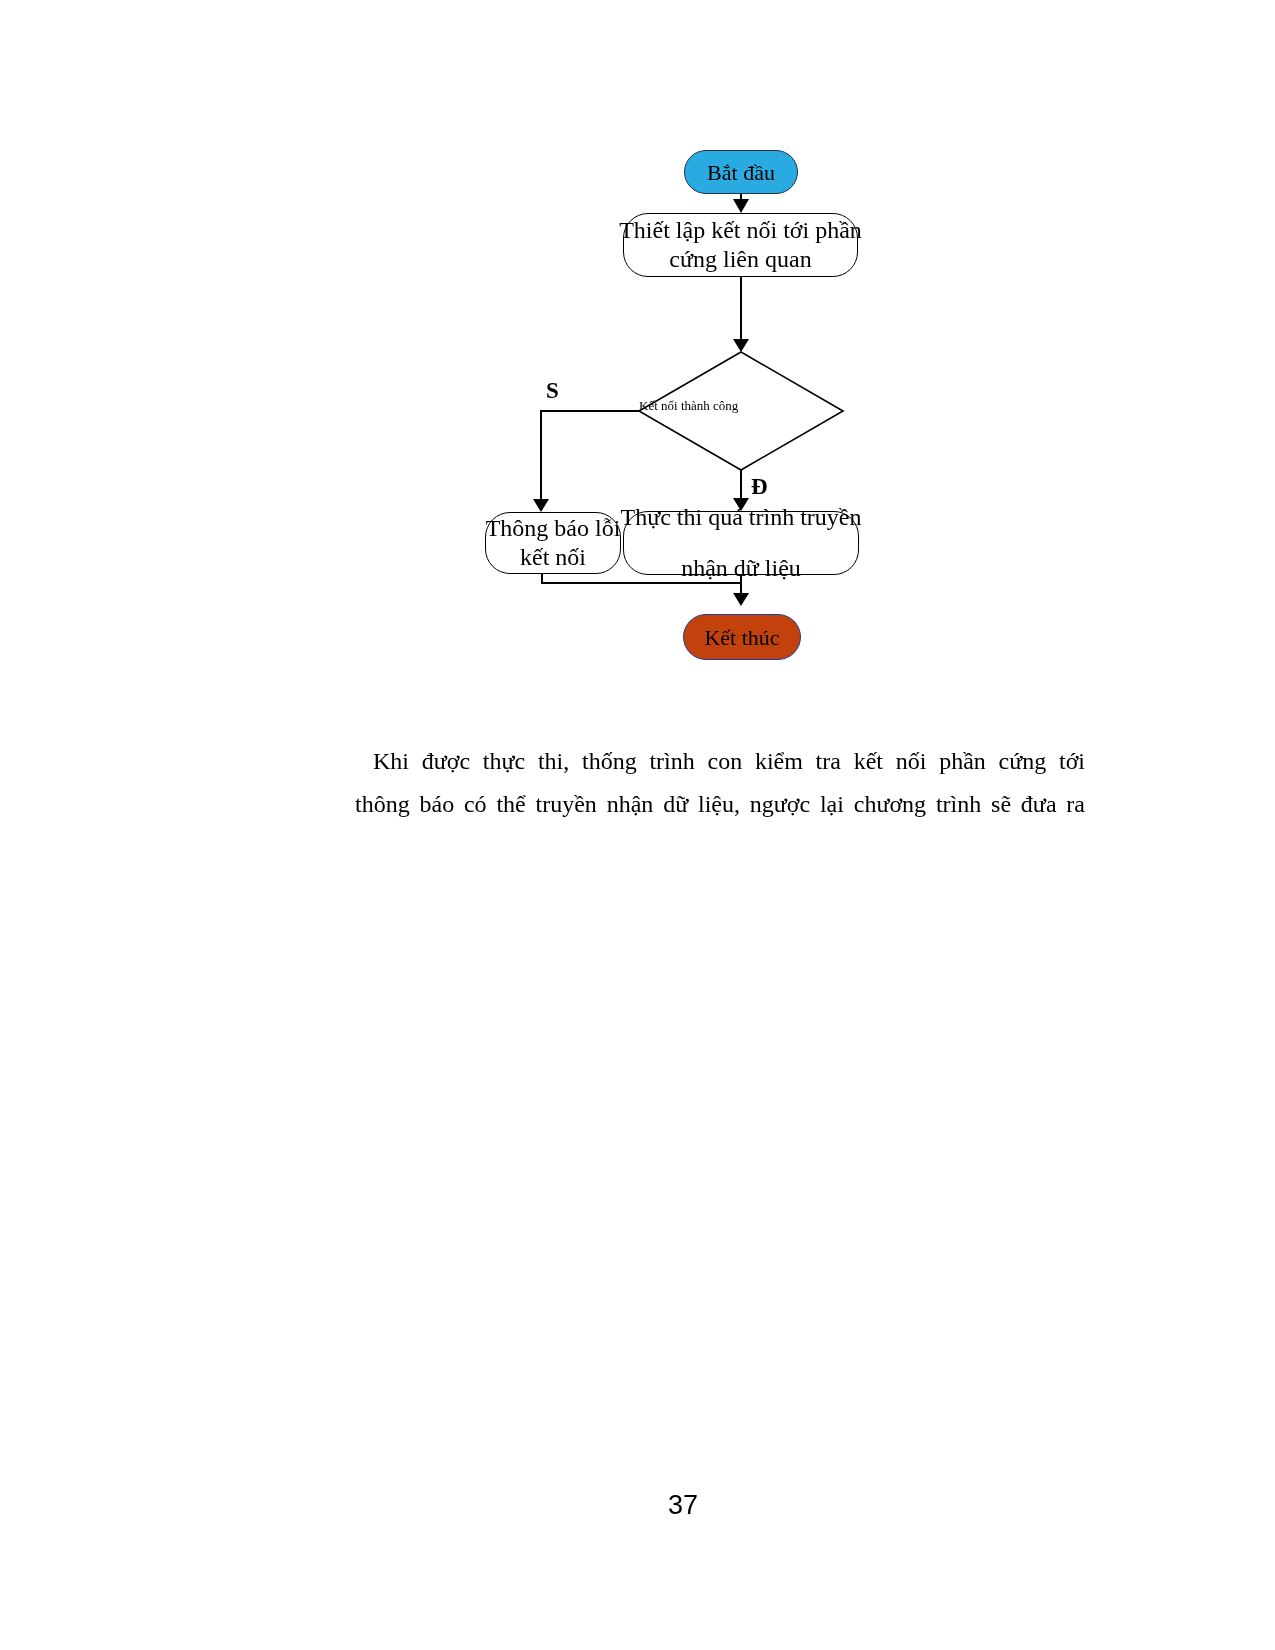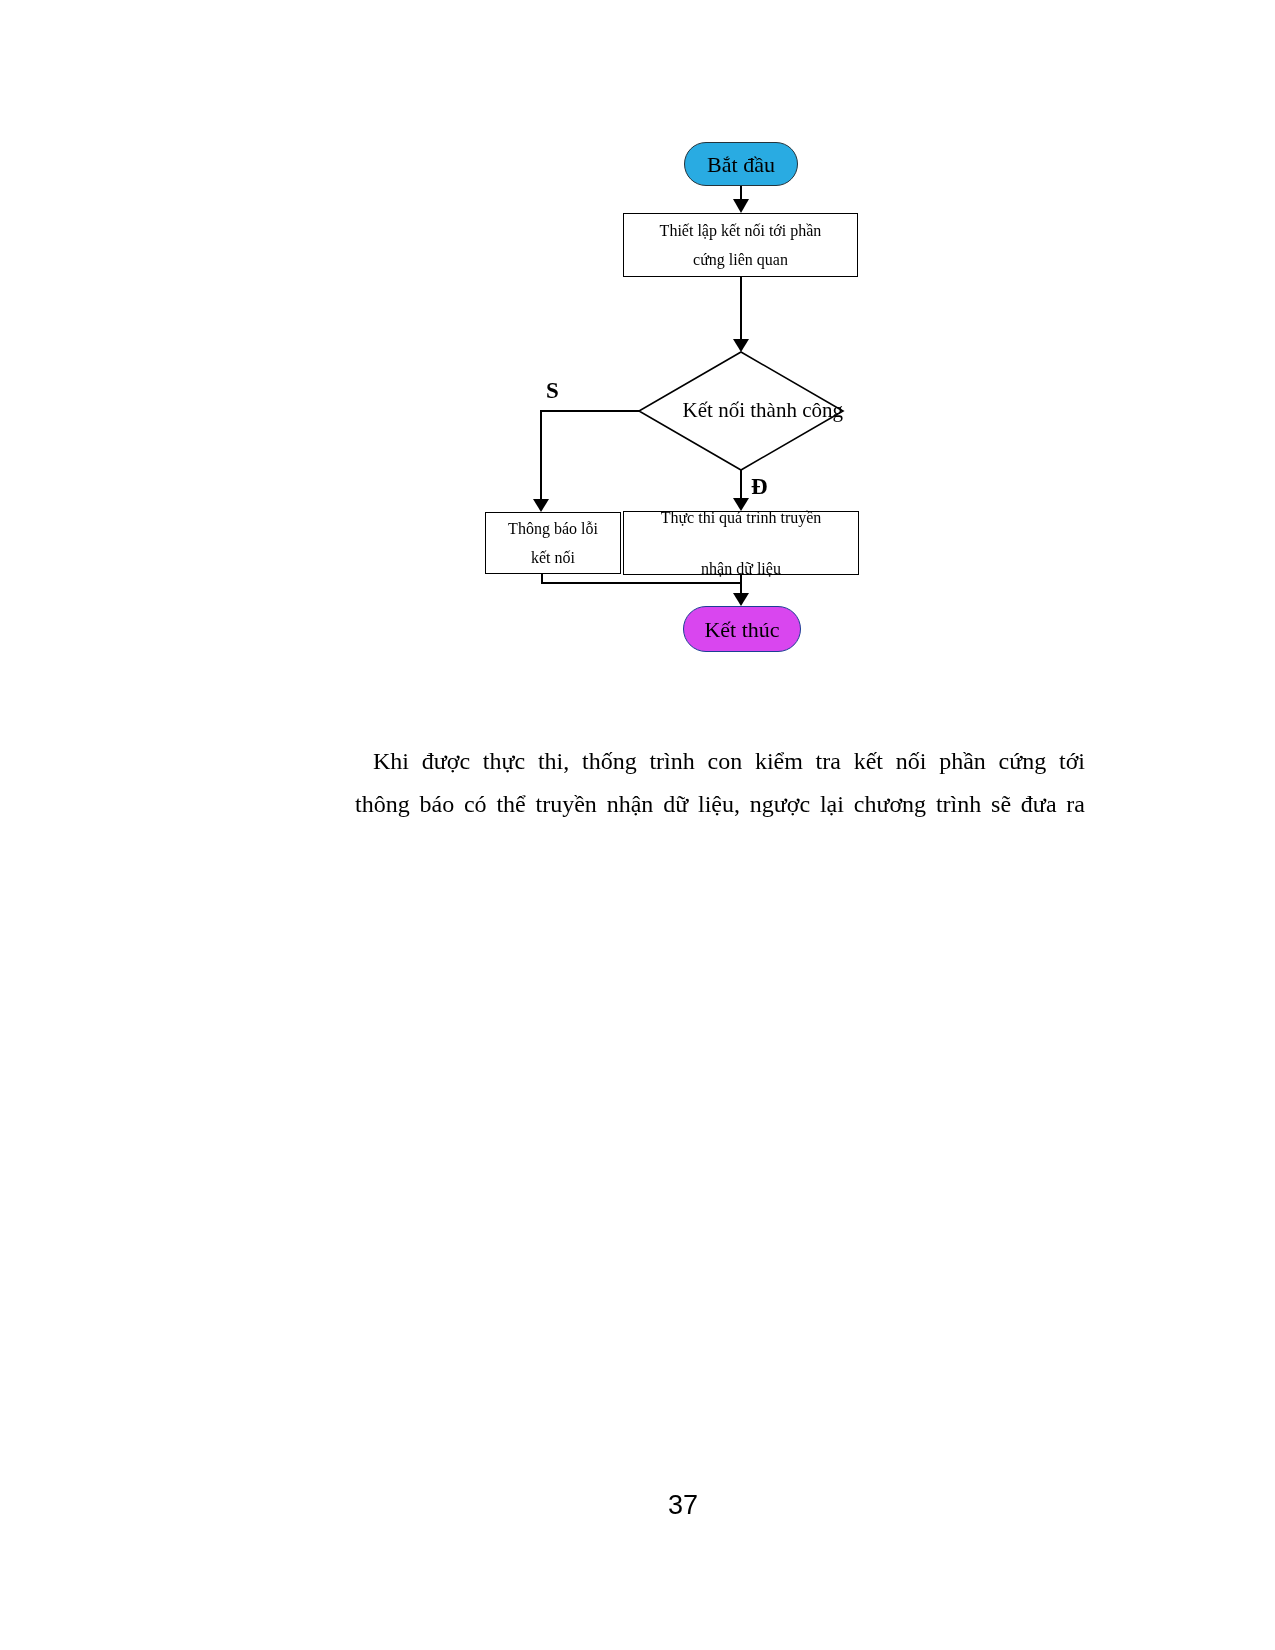--- a/index.html
+++ b/index.html
@@ -12,34 +12,36 @@
     font-family:"Liberation Serif","DejaVu Serif",serif;
     color:#000;
   }
   svg.connectors{position:absolute;left:0;top:0;width:1275px;height:1650px;pointer-events:none;}
 
   .node{
     position:absolute;
     display:flex;flex-direction:column;align-items:center;justify-content:center;
     text-align:center;
     box-sizing:border-box;
-    font-size:16px;line-height:29px;
+    font-size:24px;line-height:29px;
     white-space:nowrap;
+    border-radius:25px;
   }
   .rect{border:1.5px solid #000;background:#fff;}
   .oval{
     border-radius:23px;
     font-size:22px;
     border:1.6px solid #24343c;
+    margin-top:8px;
   }
   .oval.start{background:#29abe2;}
-  .oval.end{background:#d946ef;border-color:#1c3f94;}
+  .oval.end{background:#c2410c;border-color:#1c3f94;}
   .diamond-label{
     position:absolute;left:639px;top:398px;width:204px;
-    text-align:right;font-size:21px;white-space:nowrap;
+    text-align:left;font-size:13px;white-space:nowrap;
   }
   .branch-label{position:absolute;font-weight:bold;font-size:23px;}
   .caption{
     position:absolute;left:0;right:0;top:670px;
     text-align:center;text-indent:45px;
     font-size:27px;
   }
   .caption .b{font-weight:bold;}
   .bodytext{
     position:absolute;left:355px;top:740px;width:730px;

